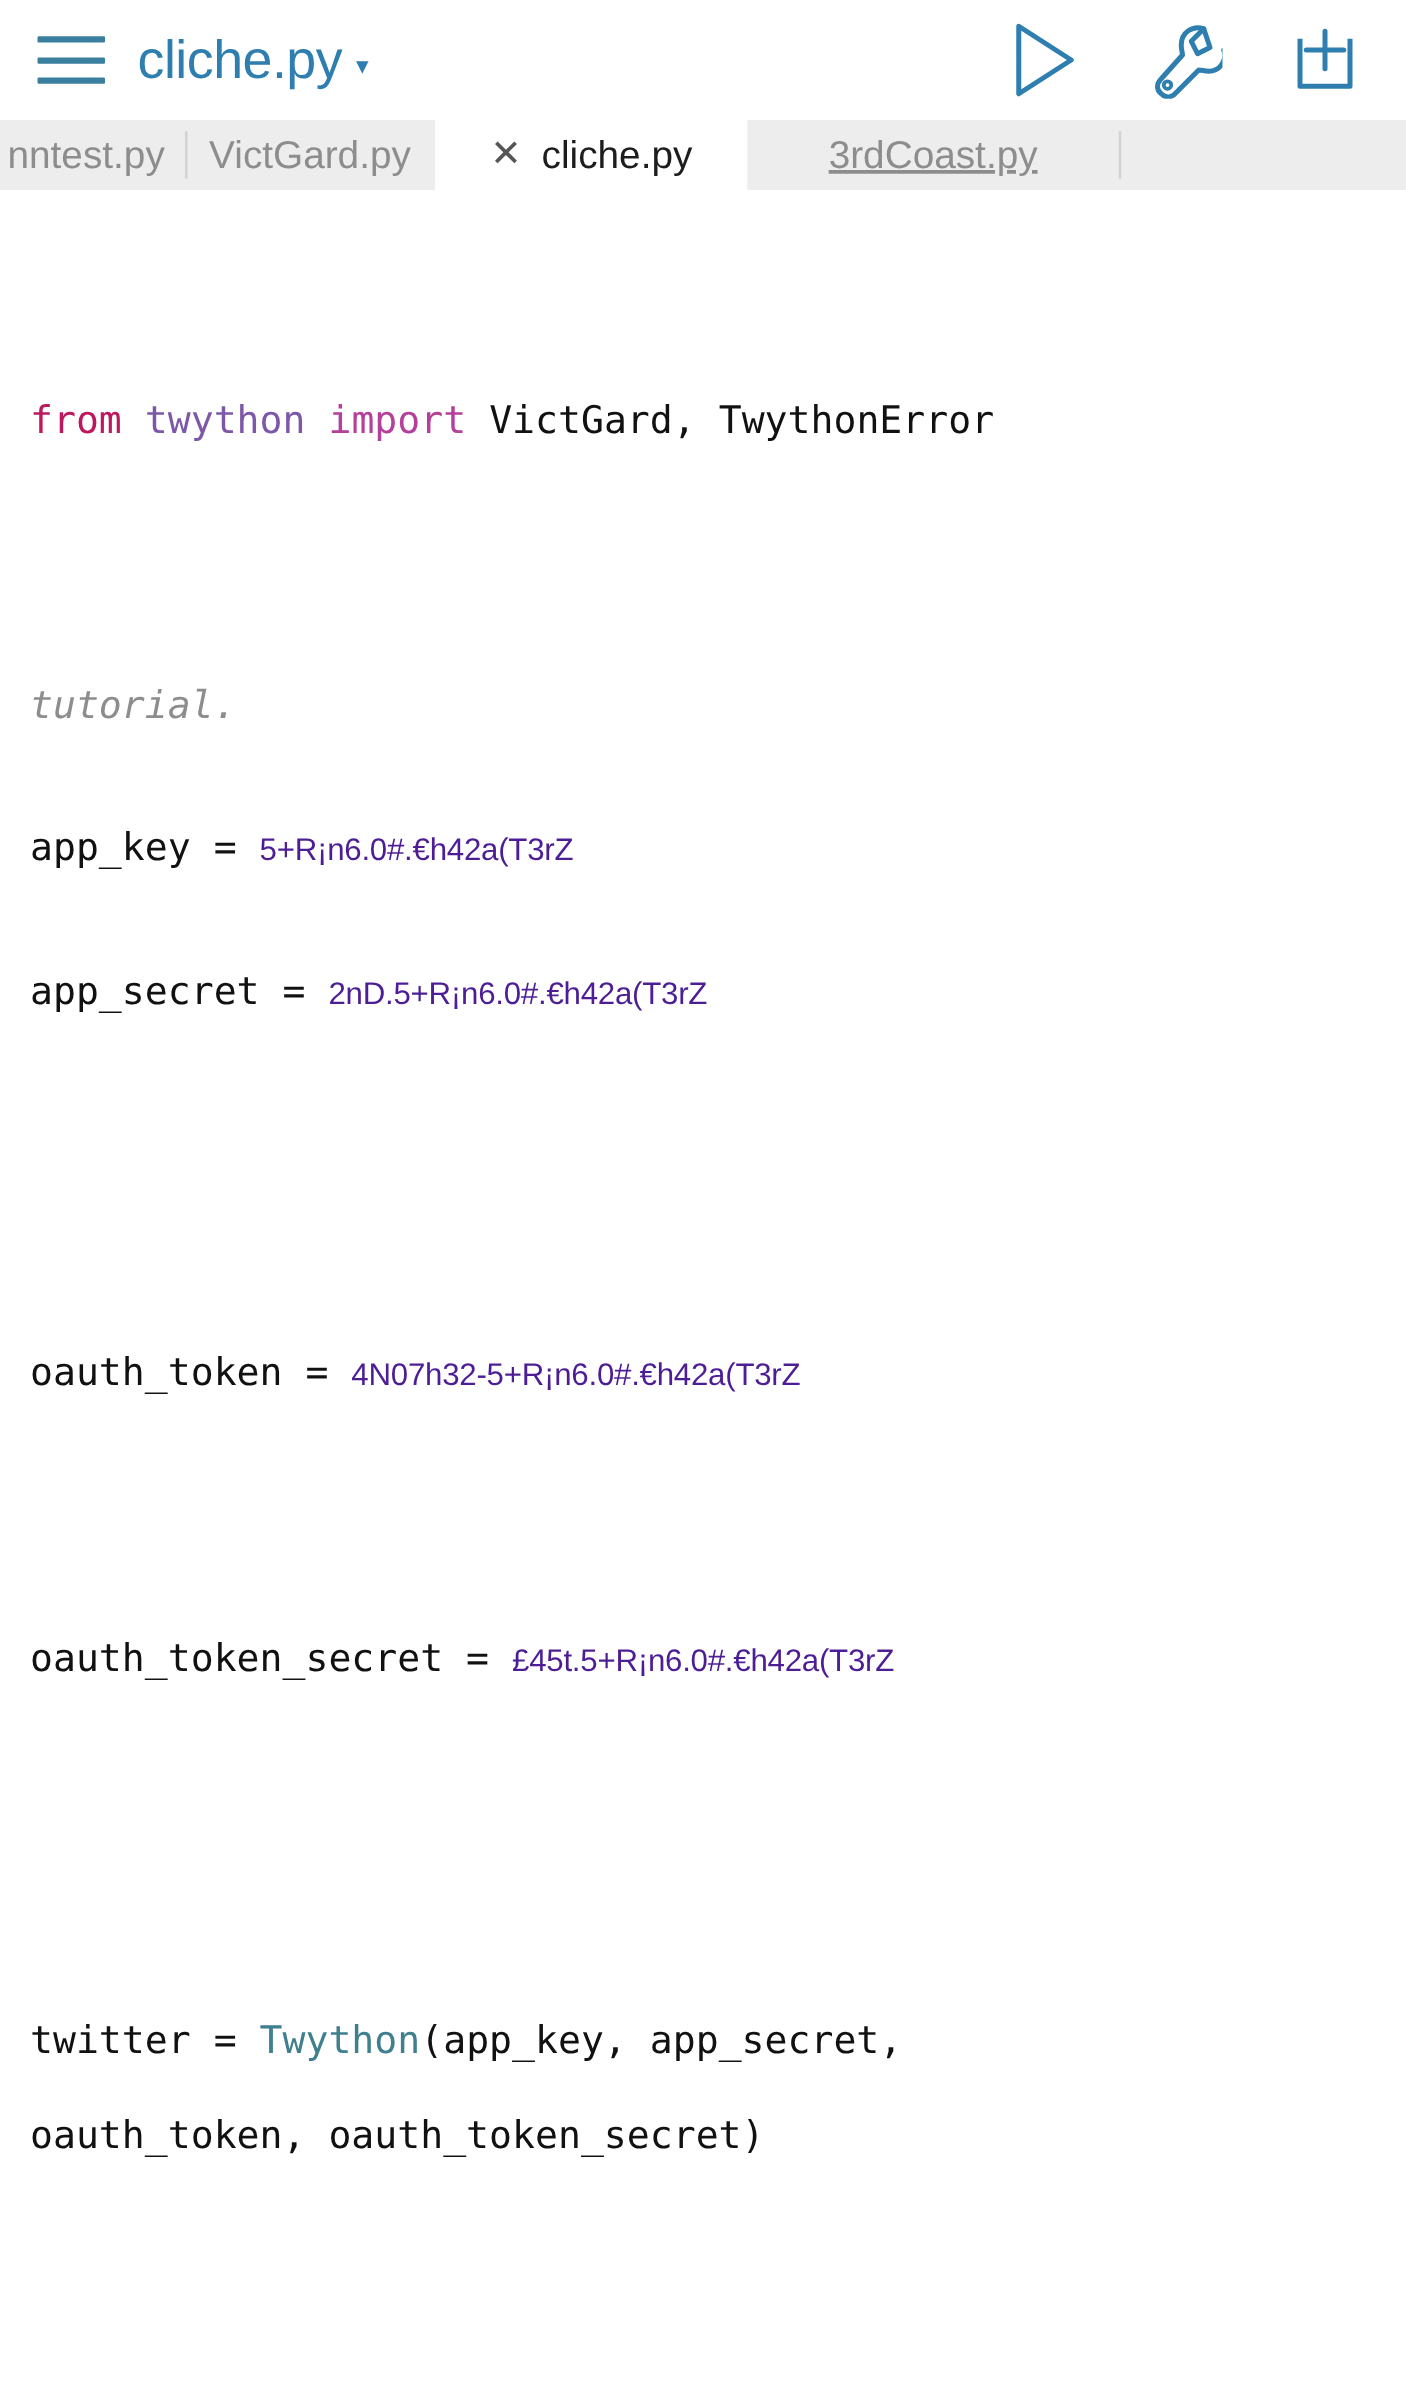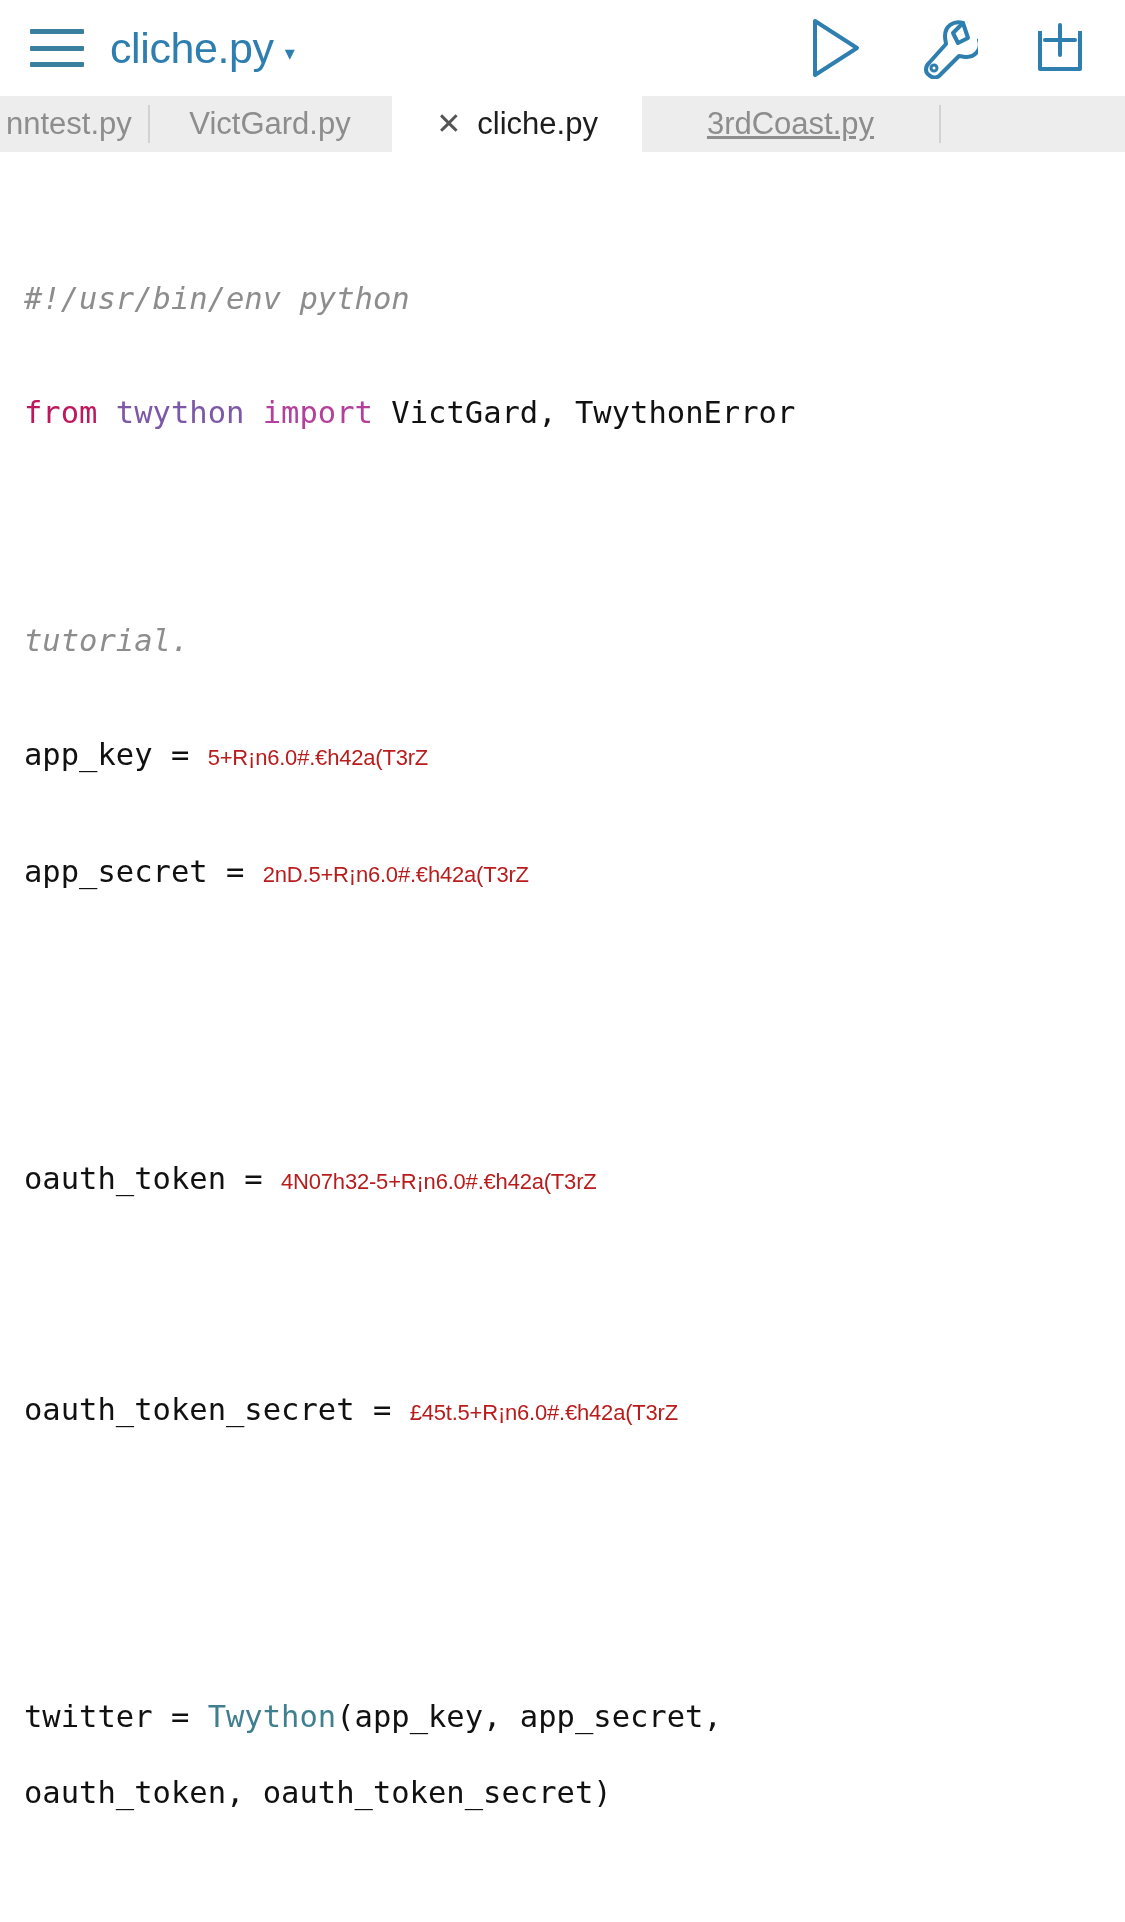--- a/index.html
+++ b/index.html
@@ -94,21 +94,21 @@
   .tab.active::before{background:transparent;}
   .tab.active + .tab::before{background:transparent;}
   .tab .close-x{
     font-size:30px;
     color:#555;
     margin-right:16px;
     line-height:1;
     font-family:"Liberation Sans", sans-serif;
   }
   .tab-0{width:148px;padding-left:0;justify-content:flex-start;padding-left:6px;}
-  .tab-1{width:244px;}
+  .tab-1{width:200px;}
   .tab-2{width:250px;}
   .tab-3{width:297px;text-decoration:underline;}
   .tab-4{flex:1;}
 
   
   .code{
     box-sizing:border-box;
     padding:52px 18px 0 24px;
     font-family:"DejaVu Sans Mono", "Liberation Mono", monospace;
     font-size:30.5px;
@@ -121,22 +121,22 @@
     overflow:hidden;
   }
   .code .ln{display:block;min-height:38px;}
   .cmt{color:#8d8d8d;font-style:italic;}
   .kw{color:#be185d;}
   .kw2{color:#b5409b;text-align:right;}
   .mod{color:#7d58a8;}
   .bi{color:#3f7f8f;}
   .secret{
     font-family:"Liberation Sans", sans-serif;
-    color:#b91c1c;
-    font-size:22px;
+    color:#4c1d95;
+    font-size:25px;
     letter-spacing:-0.2px;
   }
   .blank{display:block;height:38px;}
 </style>
 </head>
 <body>
 
 <div class="header">
 
   <div class="hamburger">
@@ -189,21 +189,20 @@
     <span>cliche.py</span>
   </div>
   <div class="tab tab-3">
     <span>3rdCoast.py</span>
   </div>
   <div class="tab tab-4"></div>
 </div>
 
 <div class="code">
 
-<span class="ln"><span class="cmt">#!/usr/bin/env python</span></span>
 
 <span class="ln"><span class="kw">from</span> <span class="mod">twython</span> <span class="kw2">import</span> <span>VictGard,</span> <span>TwythonError</span></span>
 
 <span class="blank"></span>
 
 <span class="ln"><span class="cmt">tutorial.</span></span>
 
 <span class="ln"><span>app_key = </span><span class="secret">5+R¡n6.0#.€h42a(T3rZ</span></span>
 
 <span class="ln"><span>app_secret = </span><span class="secret">2nD.5+R¡n6.0#.€h42a(T3rZ</span></span>

